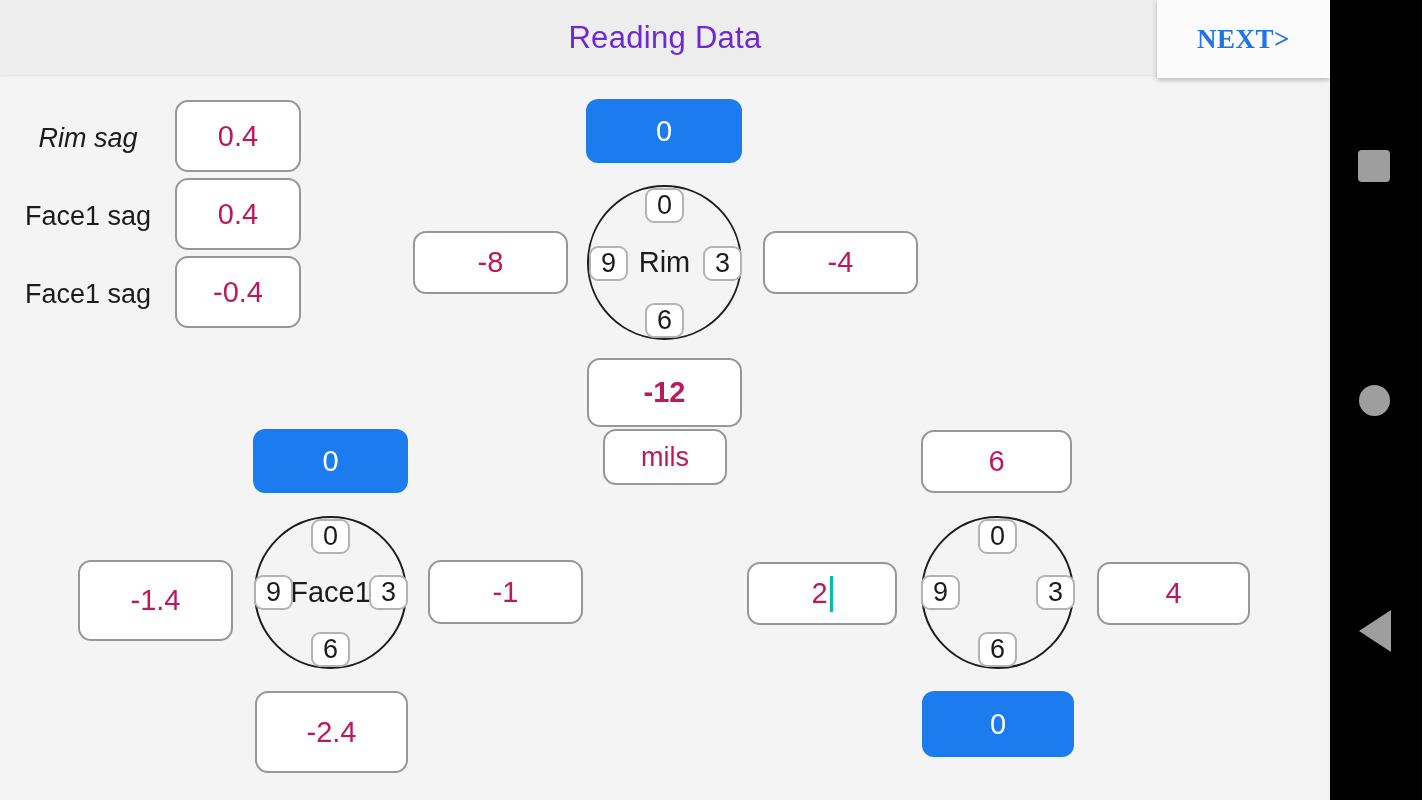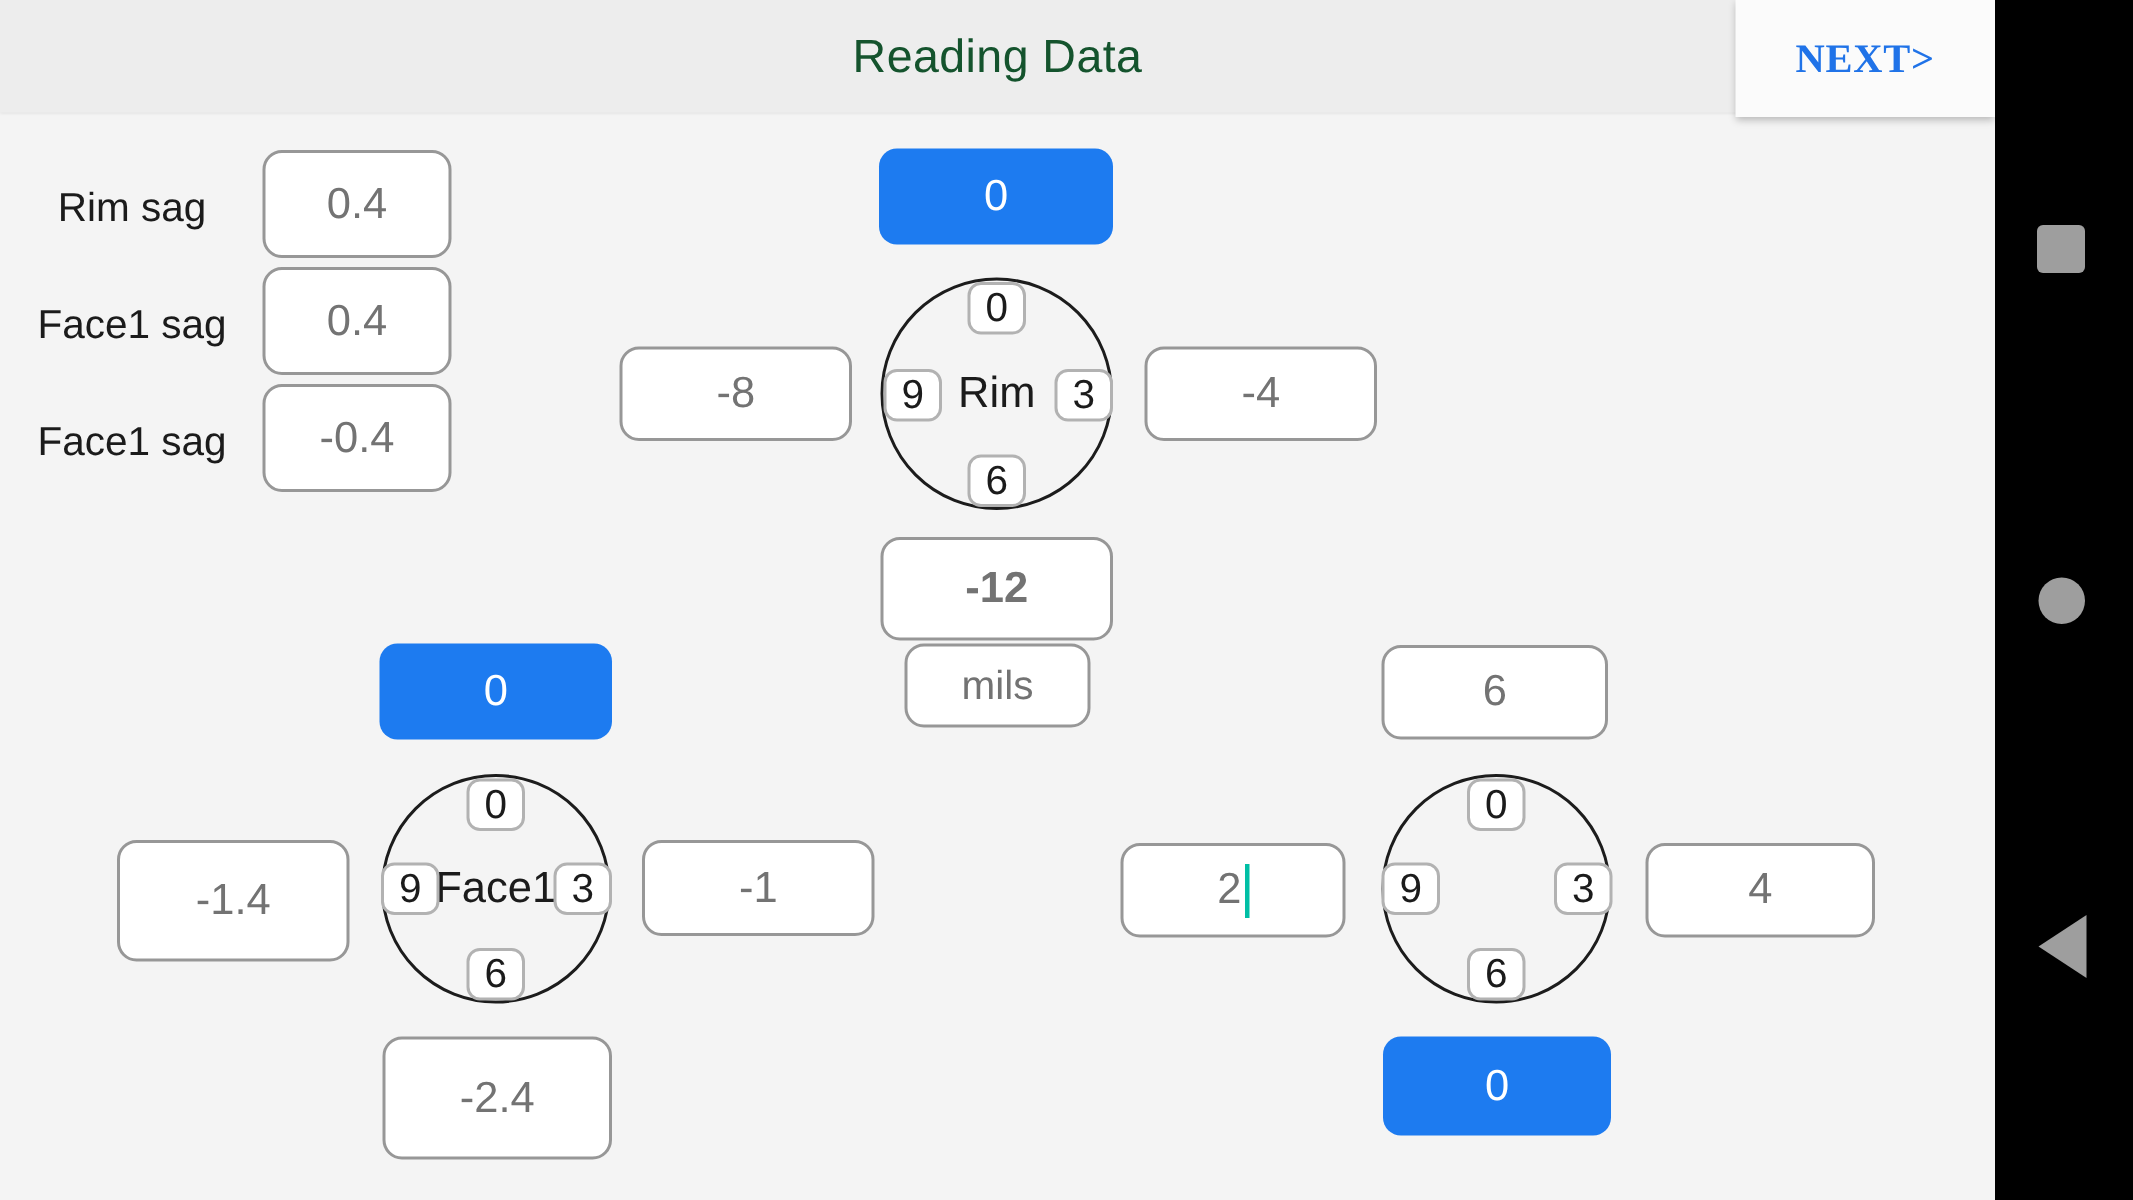--- a/index.html
+++ b/index.html
@@ -11,37 +11,37 @@
   #app{position:relative;width:1422px;height:800px;background:#f4f4f4;color:#1b1b1b;}
 
   
   .header{
     position:absolute;left:0;top:0;width:1330px;height:75px;
     background:#ededed;box-shadow:0 1px 2px rgba(0,0,0,0.08);
   }
   .title{
     position:absolute;left:0;top:0;width:1330px;height:75px;
     display:flex;align-items:center;justify-content:center;
-    font-size:31px;font-weight:500;color:#14532d;letter-spacing:.3px;
+    font-size:31px;font-weight:500;color:#6d28d9;letter-spacing:.3px;
   }
   .next-card{
     position:absolute;left:1157px;top:0;width:173px;height:78px;
     background:#fbfbfb;box-shadow:0 2px 5px rgba(0,0,0,0.25);
     display:flex;align-items:center;justify-content:center;
     font-size:27px;font-weight:700;color:#2073e8;letter-spacing:.5px;
     cursor:pointer;
     font-family:Liberation Serif, serif;
   }
 
   
   .box{
     position:absolute;box-sizing:border-box;background:#ffffff;
     border:2px solid #979797;border-radius:13px;
     display:flex;align-items:center;justify-content:center;
-    font-size:29px;color:#737373;
+    font-size:29px;color:#be185d;
   }
   .blue-btn{
     position:absolute;box-sizing:border-box;background:#1d7bf0;border:none;
     border-radius:12px;display:flex;align-items:center;justify-content:center;
     font-size:29px;color:#ffffff;cursor:pointer;
   }
   .sag-label{
     position:absolute;width:160px;text-align:center;
     font-size:27px;color:#1b1b1b;
   }
@@ -86,21 +86,21 @@
 <body>
 
 <div id="app">
 
   <div class="header"></div>
   <div class="title">Reading Data</div>
   <div class="next-card">
     <span>NEXT&gt;</span>
   </div>
 
-  <div class="sag-label" style="left:8px;top:123px;">Rim sag</div>
+  <div class="sag-label" style="left:8px;top:123px;font-style:italic;">Rim sag</div>
   <div class="box" style="left:175px;top:100px;width:126px;height:72px;">
     <span>0.4</span>
   </div>
 
   <div class="sag-label" style="left:8px;top:201px;">Face1 sag</div>
   <div class="box" style="left:175px;top:178px;width:126px;height:72px;">
     <span>0.4</span>
   </div>
 
   <div class="sag-label" style="left:8px;top:279px;">Face1 sag</div>

